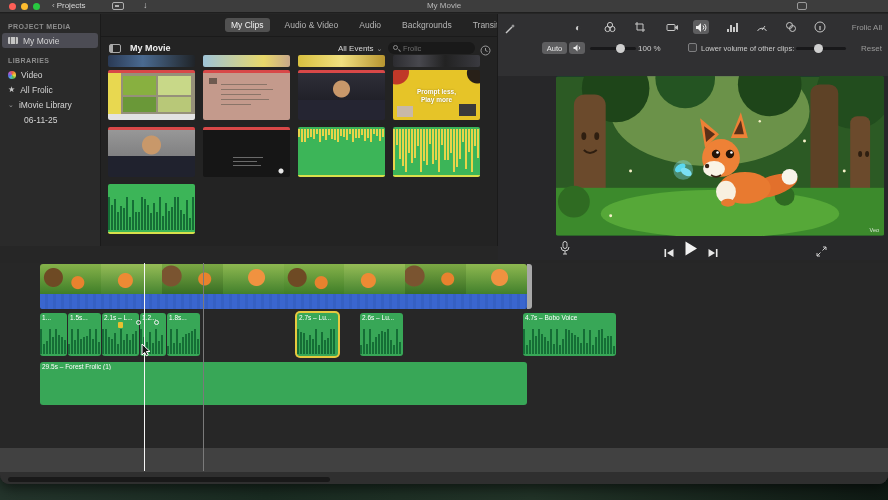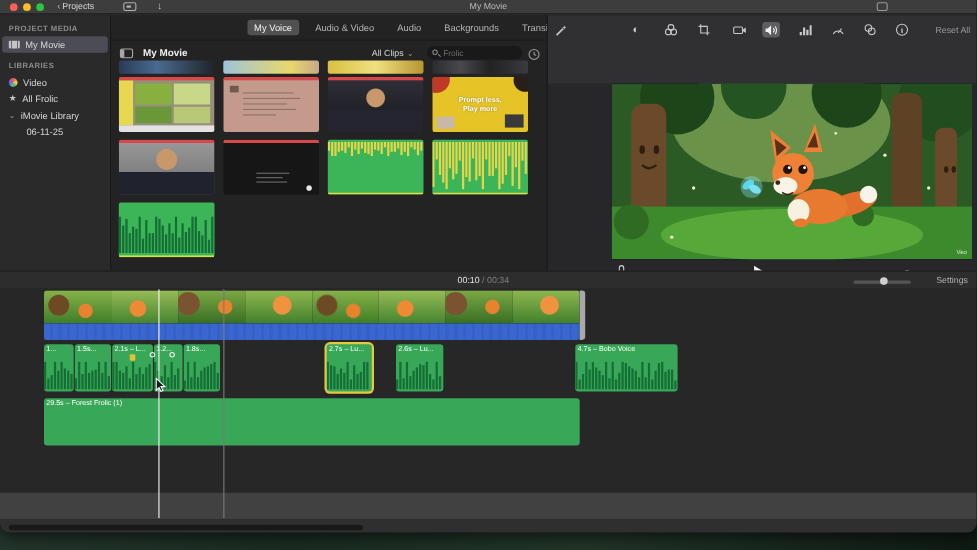--- a/index.html
+++ b/index.html
@@ -194,32 +194,32 @@
       <div id="media-import-icon"></div>
       <div id="import-arrow-icon">↓</div>
       <div id="win-title">My Movie</div>
       <div id="gallery-icon"></div>
     </div>
 
     <div id="upper">
 
       <div id="browser">
         <div id="tabbar">
-          <span class="tab active">My Voice</span>
+          <span class="tab active">My Clips</span>
           <span class="tab">Audio &amp; Video</span>
           <span class="tab">Audio</span>
           <span class="tab">Backgrounds</span>
           <span class="tab">Transitions</span>
         </div>
         <div class="hdiv" style="left:0;top:22px;width:396px;"></div>
         <div id="browser-header" style="top:27px;">
           <div id="toggle-icon"></div>
           <div id="browser-title">My Movie</div>
           <div id="clip-filter">
-            <span>All Clips</span><span class="chev">⌄</span>
+            <span>All Events</span><span class="chev">⌄</span>
           </div>
           <div id="search-box">
             <span class="mag-icon"></span>
             <span class="ph">Frolic</span>
           </div>
           <div id="history-icon">
             <svg width="11" height="11" viewBox="0 0 11 11">
                 <circle cx="5.5" cy="5.5" r="4.5" fill="none" stroke="#9a9a9a"></circle>
                 <path d="M5.5 3v2.5l2 1" fill="none" stroke="#9a9a9a"></path>
               </svg>
@@ -415,22 +415,39 @@
               <circle cx="4.5" cy="4.5" r="3" fill="none" stroke="#c8c8c8"></circle>
               <circle cx="7.5" cy="7.5" r="3" fill="none" stroke="#c8c8c8"></circle>
             </svg>
         </div>
         <div class="adj-icon" style="left:314px">
           <svg width="12" height="12" viewBox="0 0 12 12">
               <circle cx="6" cy="6" r="5" fill="none" stroke="#c8c8c8"></circle>
               <path d="M6 3.2v.1M6 5v4" stroke="#c8c8c8" stroke-width="1.2"></path>
             </svg>
         </div>
-        <div id="reset-all">Reset All</div>
-
+        <div id="reset-all">Frolic All</div>
+
+        <div id="vol-row">
+          <div class="pill" style="left:44px;width:25px">Auto</div>
+          <div class="pill" style="left:71px;width:16px">
+            <svg width="9" height="8" viewBox="0 0 9 8">
+                <path d="M0.5 3h1.5L4.5 .5v7L2 5H.5z" fill="#e8e8e8"></path>
+                <path d="M6 2.5a2 2 0 010 3" fill="none" stroke="#e8e8e8"></path>
+              </svg>
+          </div>
+          <div class="slider-track" style="left:92px;top:7px;width:46px"></div>
+          <div class="slider-knob" style="left:118px;top:4px"></div>
+          <div id="vol-pct">100 %</div>
+          <div id="lower-check"></div>
+          <div id="lower-label">Lower volume of other clips:</div>
+          <div class="slider-track" style="left:298px;top:7px;width:50px"></div>
+          <div class="slider-knob" style="left:316px;top:4px"></div>
+          <div id="vol-reset">Reset</div>
+        </div>
       </div>
 
       <div id="preview-zone">
         <div id="preview">
           <svg width="328" height="160" viewBox="0 0 330 160">
             <rect width="330" height="160" fill="#2c5a24"></rect>
             <ellipse cx="155" cy="35" rx="100" ry="55" fill="#b8d878" opacity="0.45"></ellipse>
             <circle cx="60" cy="12" r="34" fill="#1e4519"></circle>
               <circle cx="130" cy="2" r="30" fill="#245422"></circle>
             <circle cx="215" cy="8" r="32" fill="#1e4519"></circle>
@@ -509,30 +526,20 @@
                 <path d="M1 10v-3M1 10h3M10 1V4M10 1H7" stroke="#cfcfcf"></path>
               </svg>
           </div>
         </div>
       </div>
 
       <div class="vdiv" style="left:100px;top:0;height:232px;"></div>
       <div class="vdiv" style="left:497px;top:0;height:232px;"></div>
     </div>
 
-    <div id="tl-bar">
-      <div id="timecode">
-        <span class="cur">00:10</span>
-        <span class="sep">/</span>
-        <span class="tot">00:34</span>
-      </div>
-      <div class="slider-track" style="left:776px;top:8px;width:52px;background:#555"></div>
-      <div class="slider-knob" style="left:800px;top:5px;width:7px;height:7px"></div>
-      <div id="settings-label">Settings</div>
-    </div>
 
     <div id="timeline">
       <div id="gutter"></div>
       <div id="bottom-band"></div>
       <div id="hscroll"></div>
       <div id="video-track">
           <div class="vthumb" style="background: radial-gradient(circle at 62% 62%, rgb(232, 130, 46) 0px, rgb(232, 130, 46) 6px, rgba(0, 0, 0, 0) 7px), radial-gradient(circle at 22% 45%, rgb(110, 74, 36) 0px, rgb(110, 74, 36) 9px, rgba(0, 0, 0, 0) 10px), linear-gradient(rgb(134, 178, 74), rgb(63, 126, 40));"></div>
           <div class="vthumb" style="background: radial-gradient(circle at 40% 55%, rgb(238, 138, 52) 0px, rgb(238, 138, 52) 7px, rgba(0, 0, 0, 0) 8px), linear-gradient(rgb(150, 188, 86), rgb(70, 132, 48));"></div>
           <div class="vthumb" style="background: radial-gradient(circle at 70% 50%, rgb(232, 130, 46) 0px, rgb(232, 130, 46) 6px, rgba(0, 0, 0, 0) 7px), radial-gradient(circle at 15% 40%, rgb(122, 84, 48) 0px, rgb(122, 84, 48) 10px, rgba(0, 0, 0, 0) 11px), linear-gradient(rgb(124, 168, 68), rgb(56, 111, 36));"></div>
           <div class="vthumb" style="background: radial-gradient(circle at 55% 45%, rgb(240, 146, 64) 0px, rgb(240, 146, 64) 8px, rgba(0, 0, 0, 0) 9px), linear-gradient(rgb(142, 184, 80), rgb(66, 128, 44));"></div>

